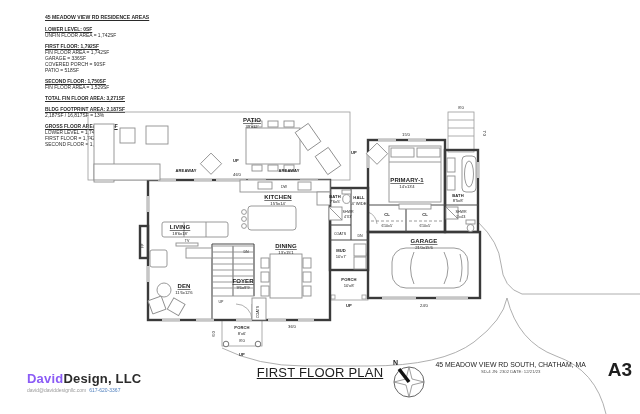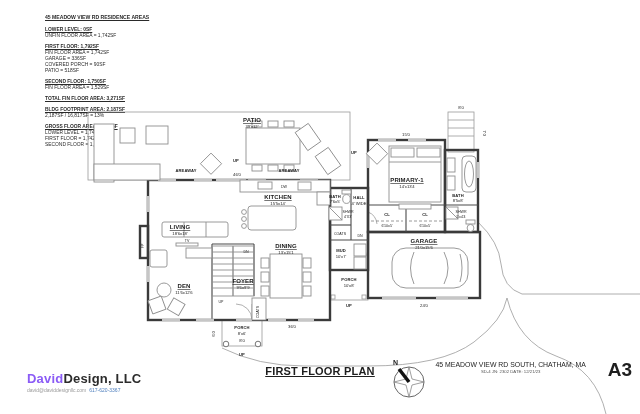--- a/index.html
+++ b/index.html
@@ -20,21 +20,21 @@
   .furn rect,.furn ellipse,.furn circle,.furn path,.furn line{fill:#ffffff;stroke:#8f8f8f;stroke-width:0.9;}
   .furn .nl{fill:none;}
   .plan text{fill:#1c1c1c;}
   .rlab{font-size:6px;font-weight:bold;text-anchor:middle;text-decoration:underline;letter-spacing:.1px;}
   .rdim{font-size:4.2px;text-anchor:middle;fill:#333;}
   .slab{font-size:4.1px;font-weight:bold;text-anchor:middle;letter-spacing:.1px;}
   .dim{font-size:4.3px;text-anchor:middle;fill:#333;}
   .tiny{font-size:3.6px;text-anchor:middle;fill:#333;}
   
   .plan-title{position:absolute;left:250px;top:365px;width:140px;text-align:center;
-              font-size:11px;font-weight:bold;text-decoration:underline;letter-spacing:.2px;}
+              font-size:13px;font-weight:normal;text-decoration:underline;letter-spacing:.2px;}
   
   .firm{position:absolute;left:27px;bottom:21px;}
   .firm-name{font-size:13px;font-weight:bold;letter-spacing:.2px;}
   .firm-name .accent{color:#8b5cf6;}
   .firm-name .rest{color:#2b2b2b;}
   .firm-contact{font-size:5px;margin-top:1px;}
   .firm-contact .email{color:#9a9a9a;}
   .firm-contact .phone{color:#4d7ebd;margin-left:3px;}
   
   .tb{position:absolute;right:8px;bottom:12px;display:flex;align-items:flex-start;}

